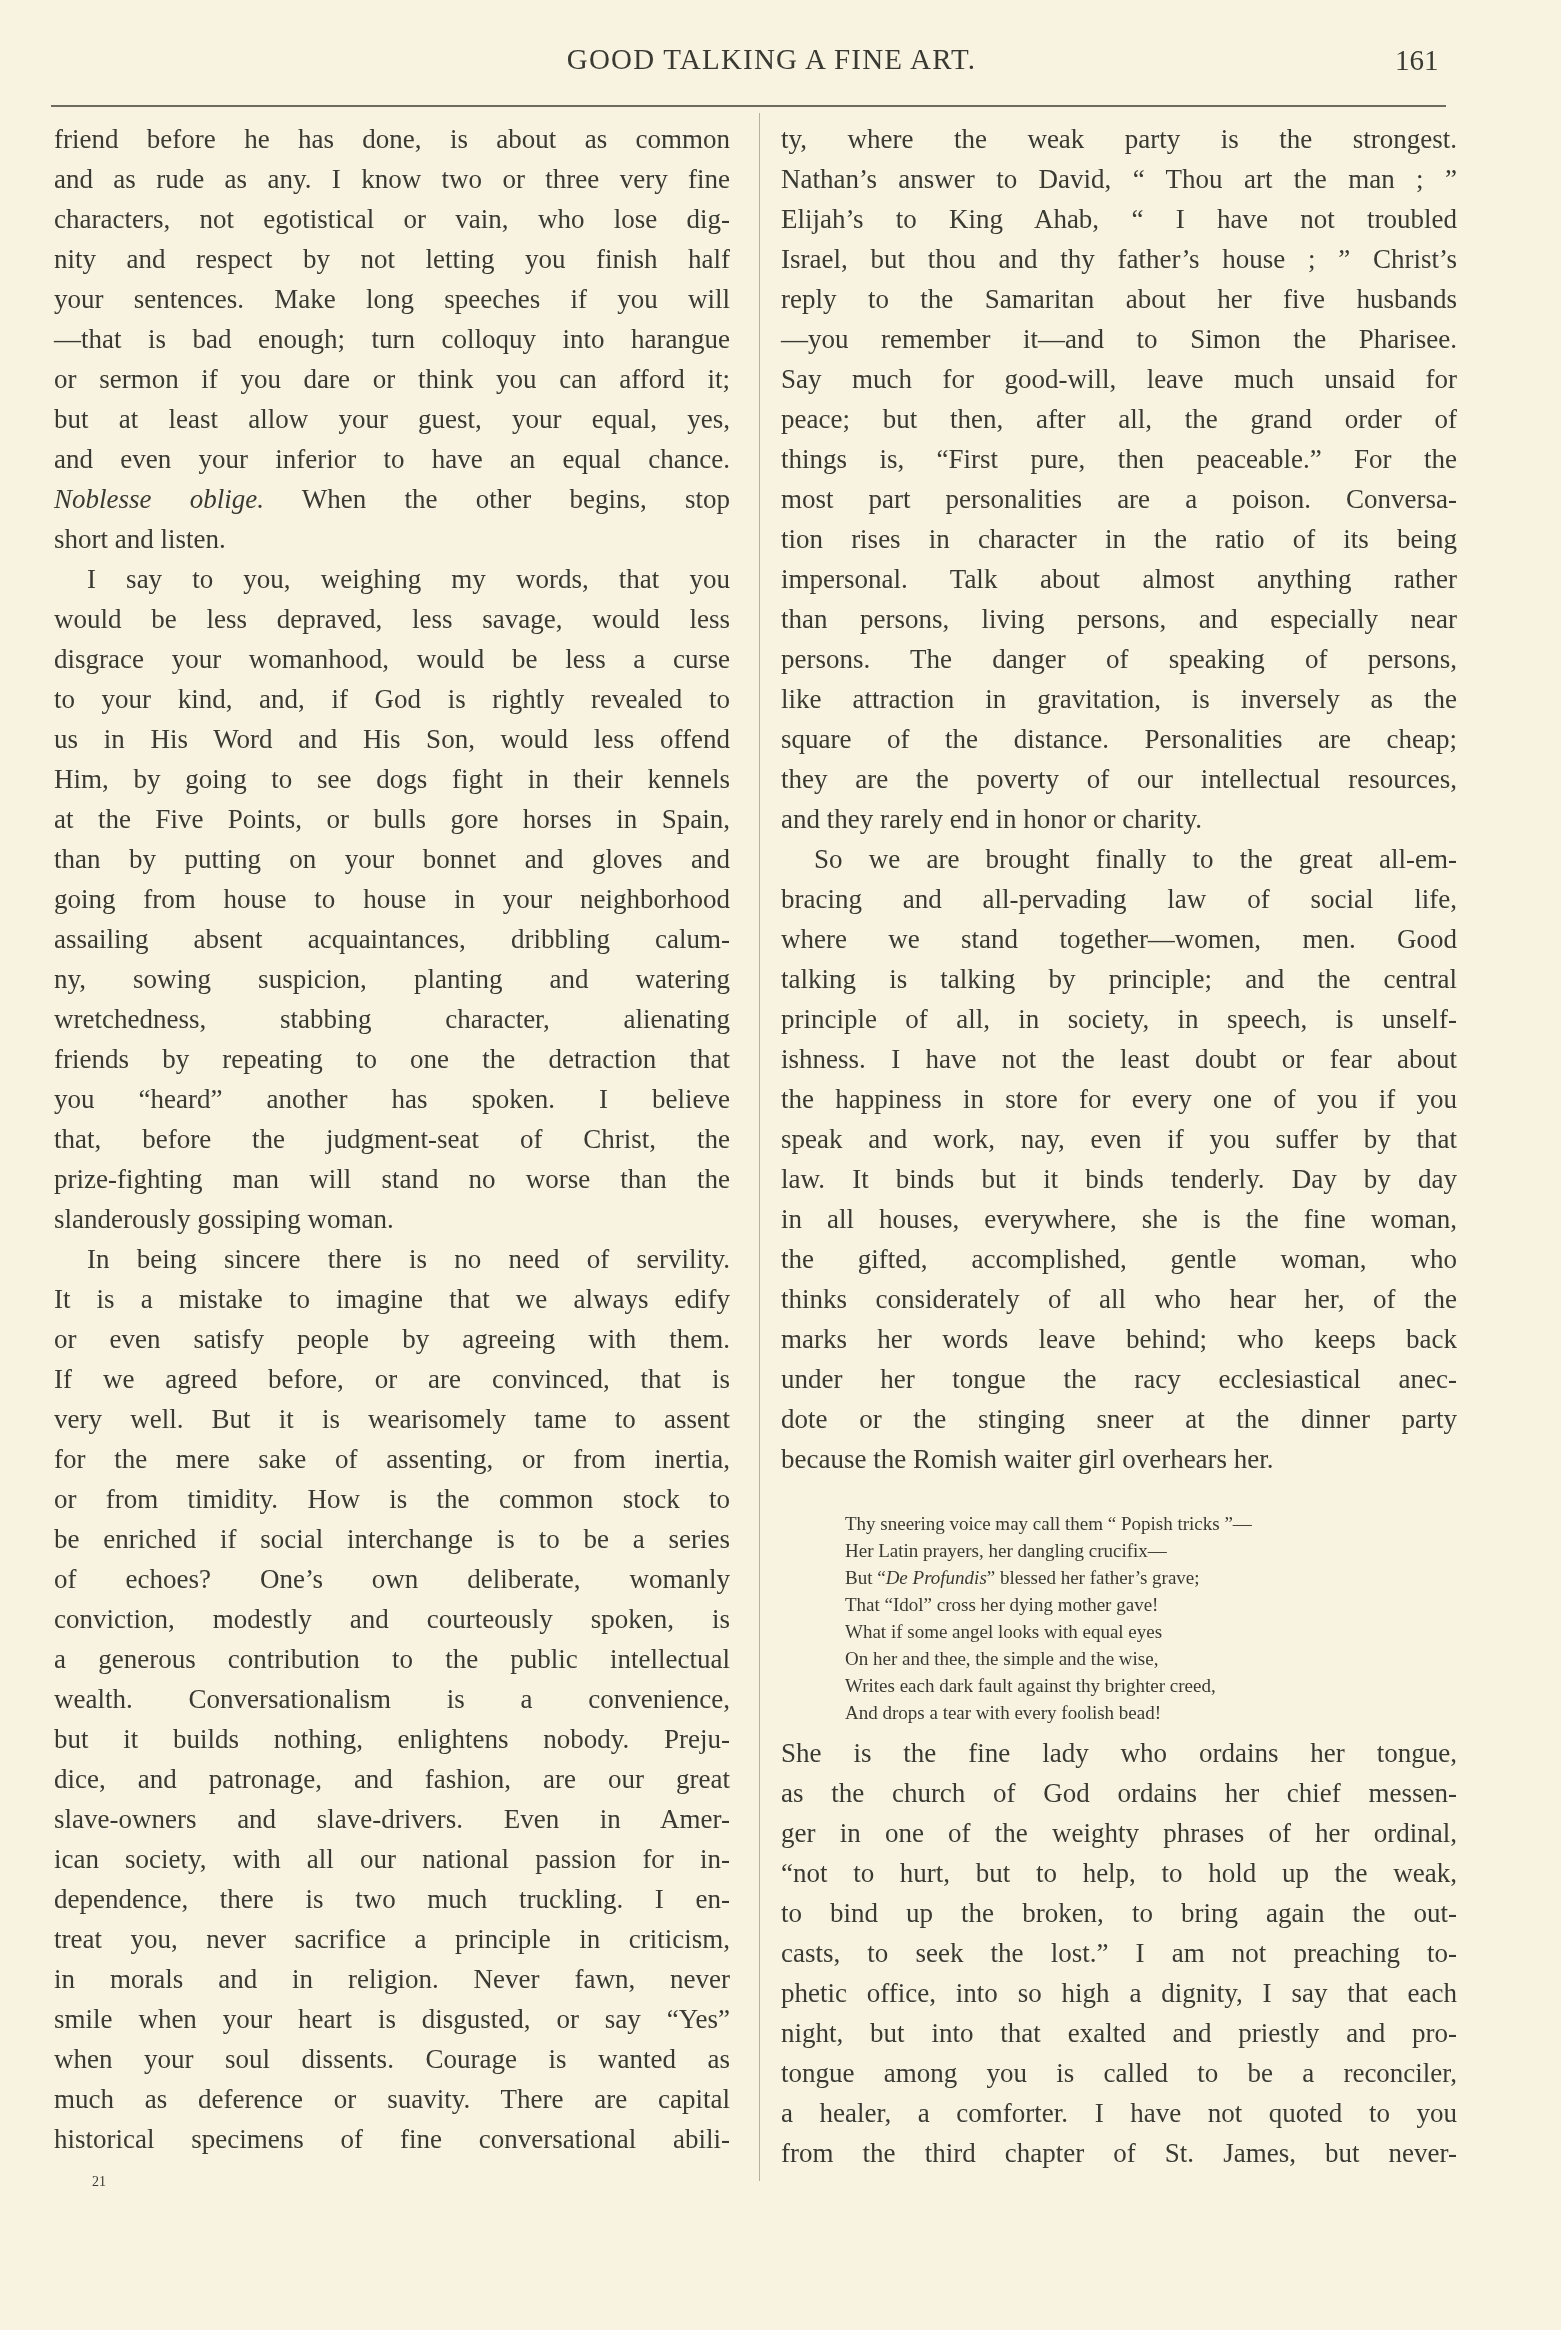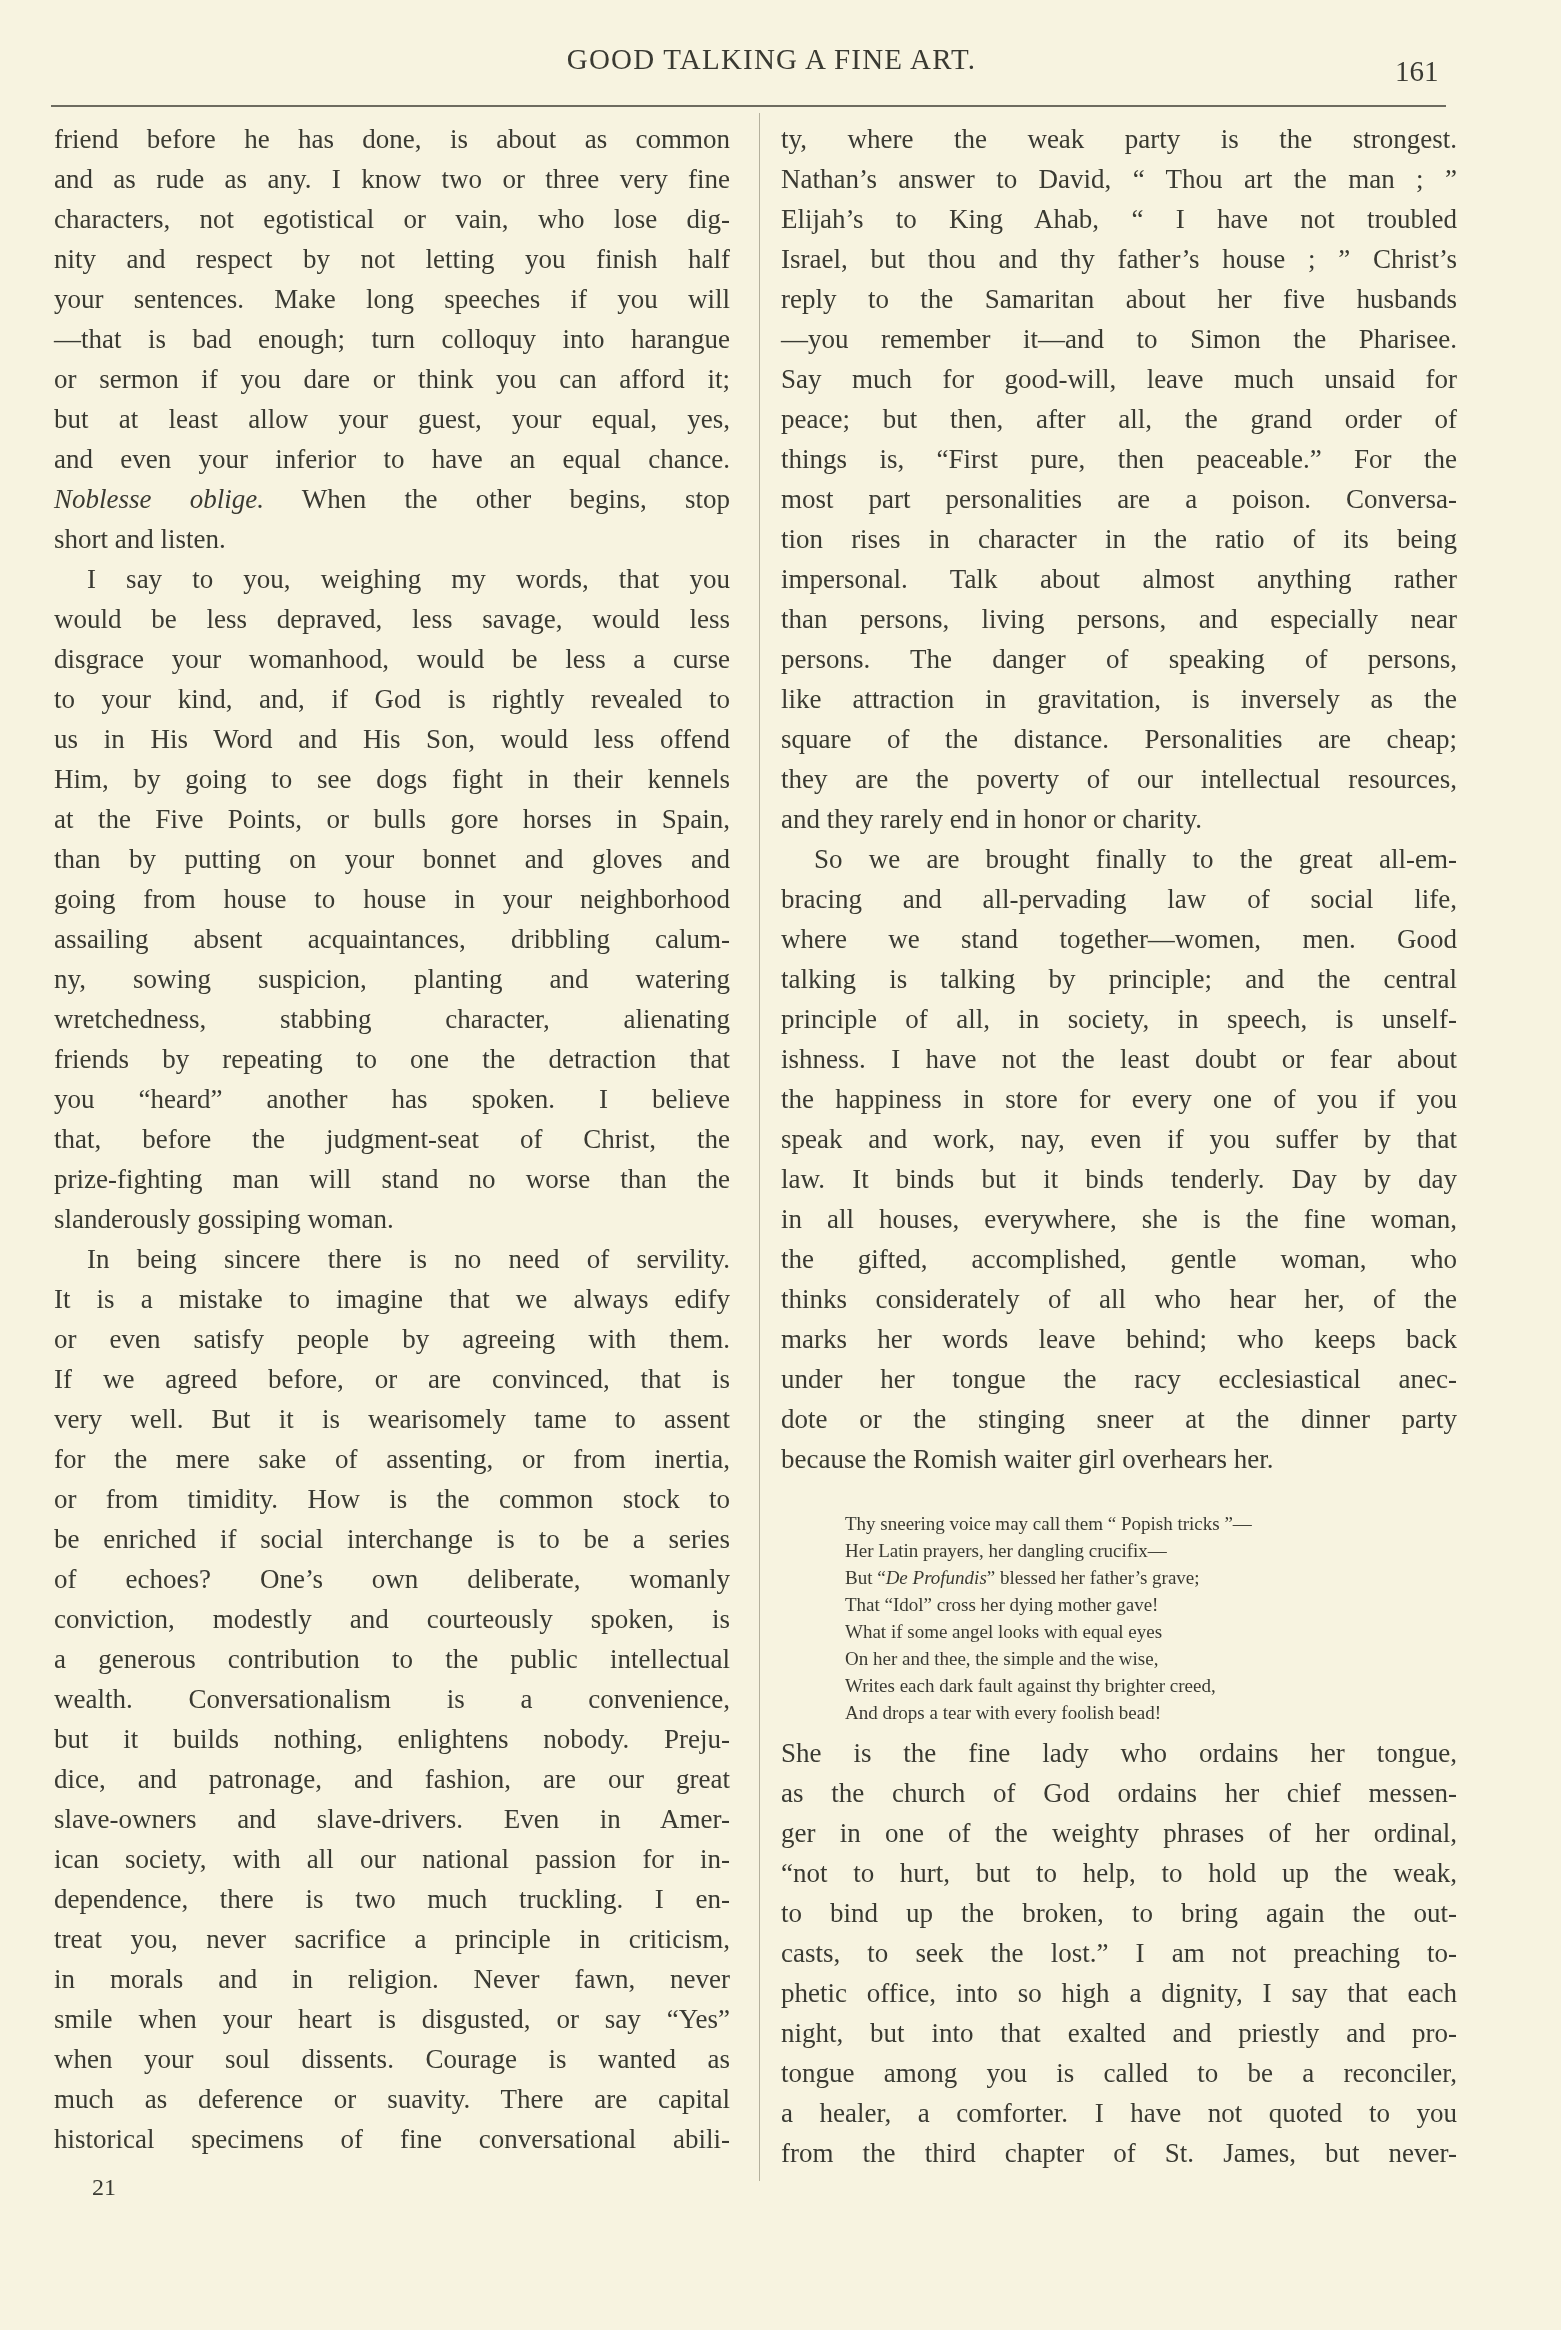--- a/index.html
+++ b/index.html
@@ -1,31 +1,31 @@
 <!DOCTYPE html>
 <html style="font-size:13px"><head>
 <meta charset="utf-8">
 <style>
   html,body{margin:0;padding:0;}
   body{width:1562px;height:2330px;background:#f7f3e0;position:relative;overflow:hidden;
        font-family:"Liberation Serif","DejaVu Serif",serif;color:#3a3a32;}
   .header{position:absolute;top:43px;left:0;width:1562px;height:41px;padding-left:23px;}
   .title{position:absolute;left:509px;top:0;width:525px;text-align:center;font-size:29px;letter-spacing:1.2px;}
-  .pagenum{position:absolute;left:1395px;top:12px;font-size:29px;}
+  .pagenum{position:absolute;left:1395px;top:1px;font-size:29px;}
   .rule{position:absolute;left:51px;top:105px;width:1395px;height:0;border-top:2.5px solid #6d6b5f;}
   .col{position:absolute;top:119px;width:676px;}
   .col.left{left:54px;}
   .col.right{left:781px;}
   .divider{position:absolute;left:759px;top:113px;width:0;height:2068px;border-left:1.6px solid #b4b09d;}
   .line{display:block;height:40px;line-height:40px;font-size:27px;text-align:justify;text-align-last:justify;white-space:nowrap;overflow:visible;}
   .line.last{text-align-last:left;}
   .line.indent{padding-left:33px;}
   .verse{display:block;height:27px;line-height:27px;font-size:19px;padding-left:64px;white-space:nowrap;}
   .verse-block{padding:3.3px 0 6.6px 0;margin-top:28px;}
-  .sig{position:absolute;left:92px;top:2174px;font-size:24px;}
+  .sig{position:absolute;left:92px;top:2174px;font-size:14px;}
   i{font-style:italic;text-align:center;}
 </style>
 </head>
 <body>
 
 <div class="header">
   <span class="title">GOOD TALKING A FINE ART.</span>
   <span class="pagenum">161</span>
 </div>
 <div class="rule"></div>

